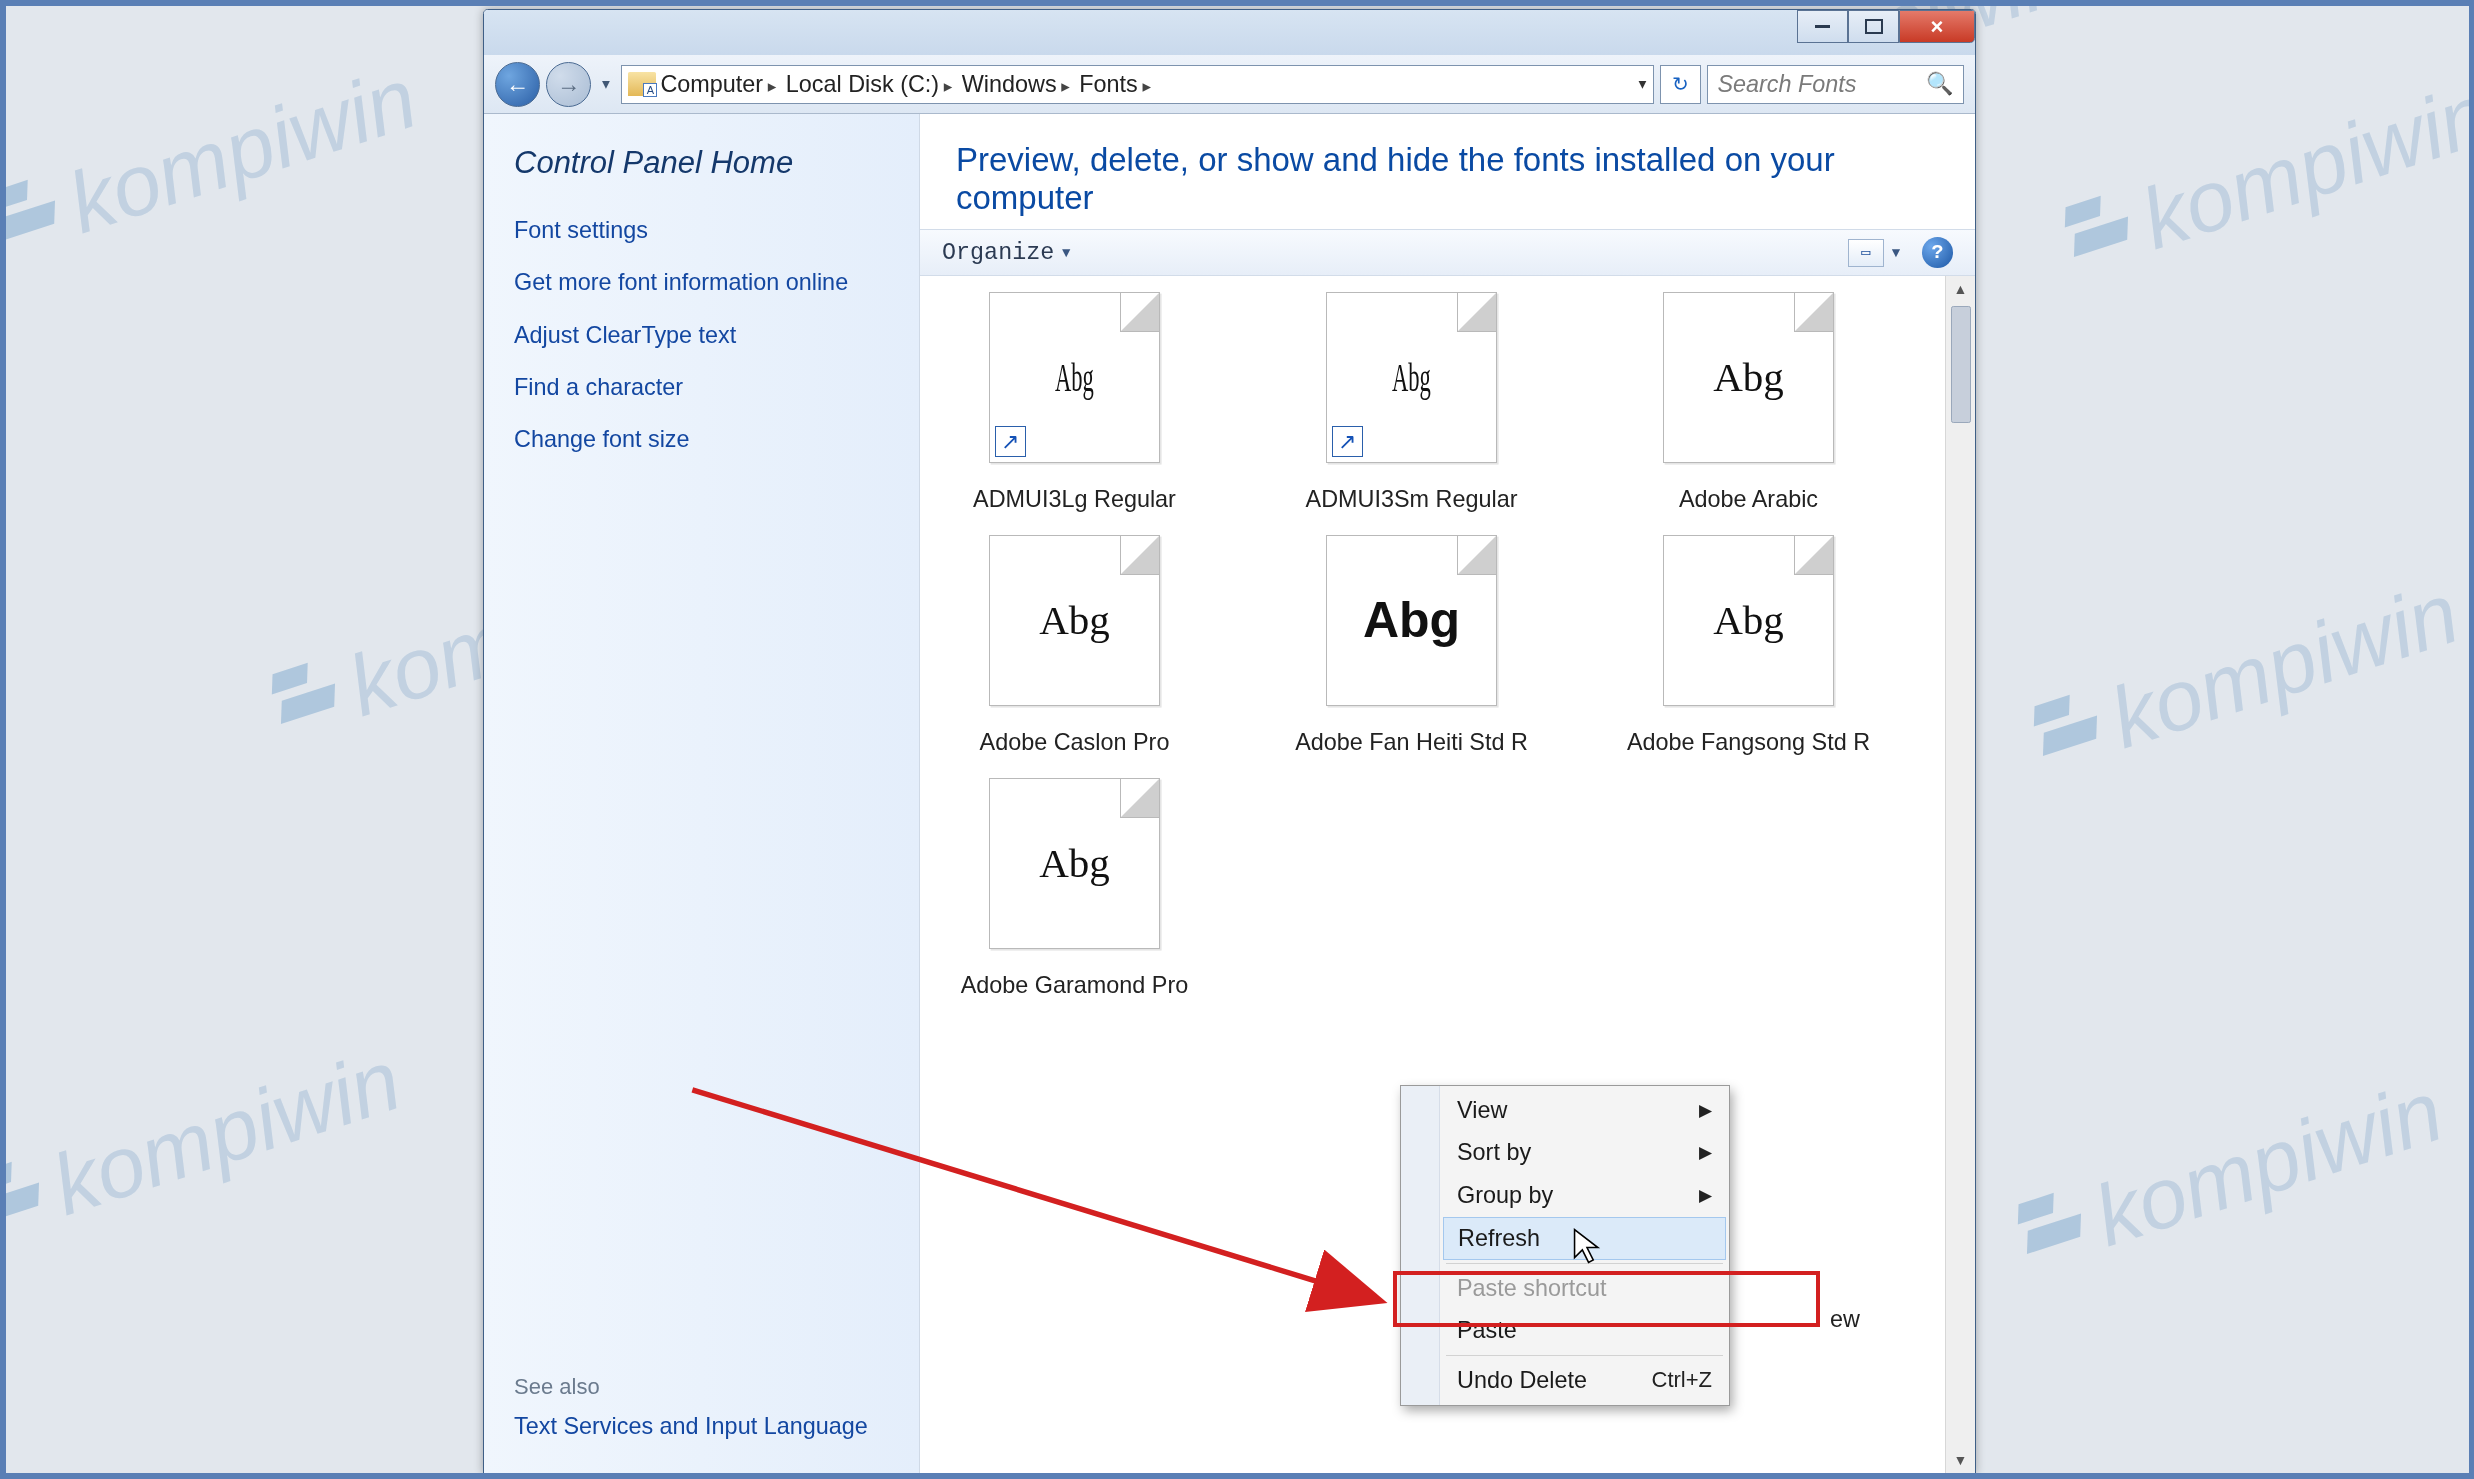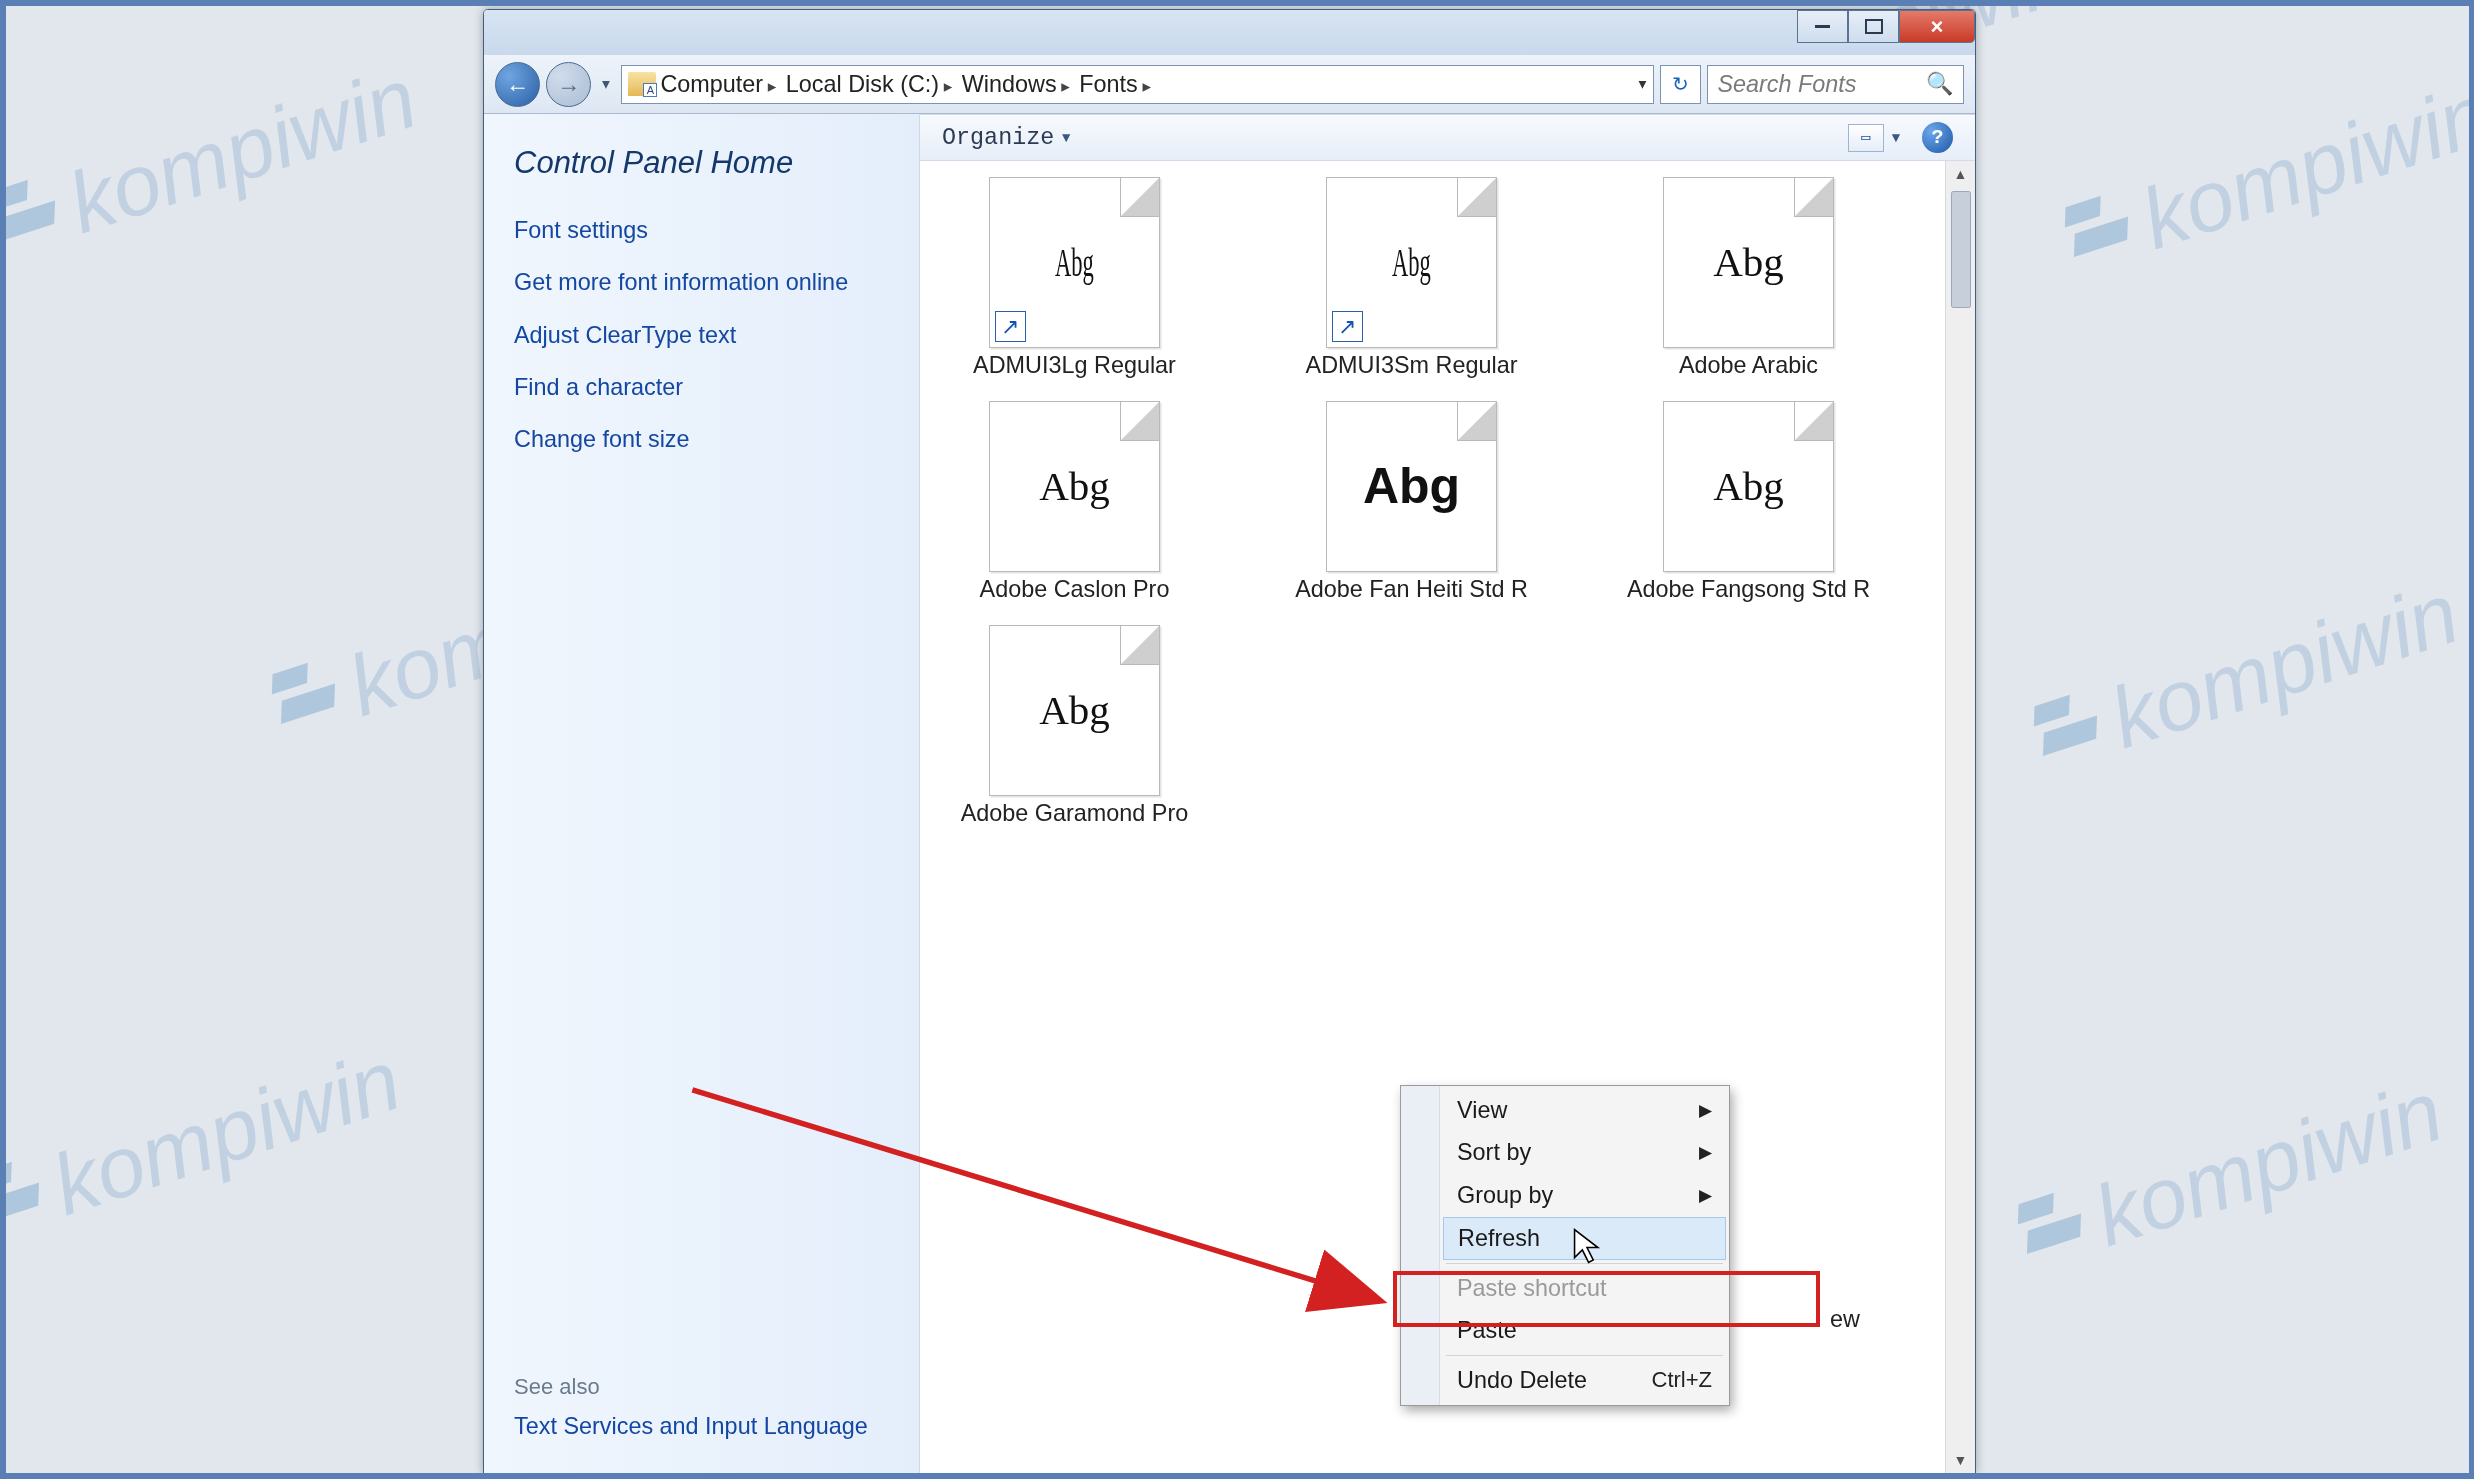--- a/index.html
+++ b/index.html
@@ -215,21 +215,21 @@
   }
   .abg-txt { font-size:41px; color:#111; font-family: Georgia, serif; }
   .abg-narrow { font-size:41px; transform: scaleX(0.55); }
   .abg-bold { font-size:50px; font-weight:800; font-family: Arial, sans-serif;}
   .shortcut-badge {
     position:absolute; left:4.7px; bottom:4.7px;
     width:31px; height:31px; background:#fff; border:0.8px solid #2a5fab;
     display:flex;align-items:center;justify-content:center;
     color:#1552b6; font-size:22px;
   }
-  .font-label { margin-top:4px; font-size:23.4px; color:#222; text-align:center; line-height:1.15; }
+  .font-label { margin-top:23px; font-size:23.4px; color:#222; text-align:center; line-height:1.15; }
 
   .vscroll {
     position:absolute; right:0; top:0; width:30px; bottom:0;
     background:#efefef; border-left:0.8px solid #d7d7d7;
     display:flex; flex-direction:column; align-items:center;
   }
   .vscroll .arrow { height:26.5px; width:100%; display:flex;align-items:center;justify-content:center; color:#555; font-size:14px;}
   .vscroll .thumb { width:20px; height:117px; background:#c7cfdb; border:0.8px solid #9aa8bb; border-radius:2.3px; margin-top:3.1px;}
 
   .context-menu {
@@ -373,20 +373,21 @@
         <div class="side-link">Find a character</div>
         <div class="side-link">Change font size</div>
       </div>
       <div class="sidebar-bottom">
         <div class="see-also">See also</div>
         <div class="side-link">Text Services and Input Language</div>
       </div>
     </div>
 
     <div class="main-pane">
+      <div class="main-header">Preview, delete, or show and hide the fonts installed on your computer</div>
 
       <div class="toolbar">
         <span class="org">Organize</span>
         <span class="tri">▼</span>
         <span class="spacer"></span>
         <div class="view-btn">▭</div>
         <span class="tri">▼</span>
         <div class="help-btn">?</div>
       </div>
 

